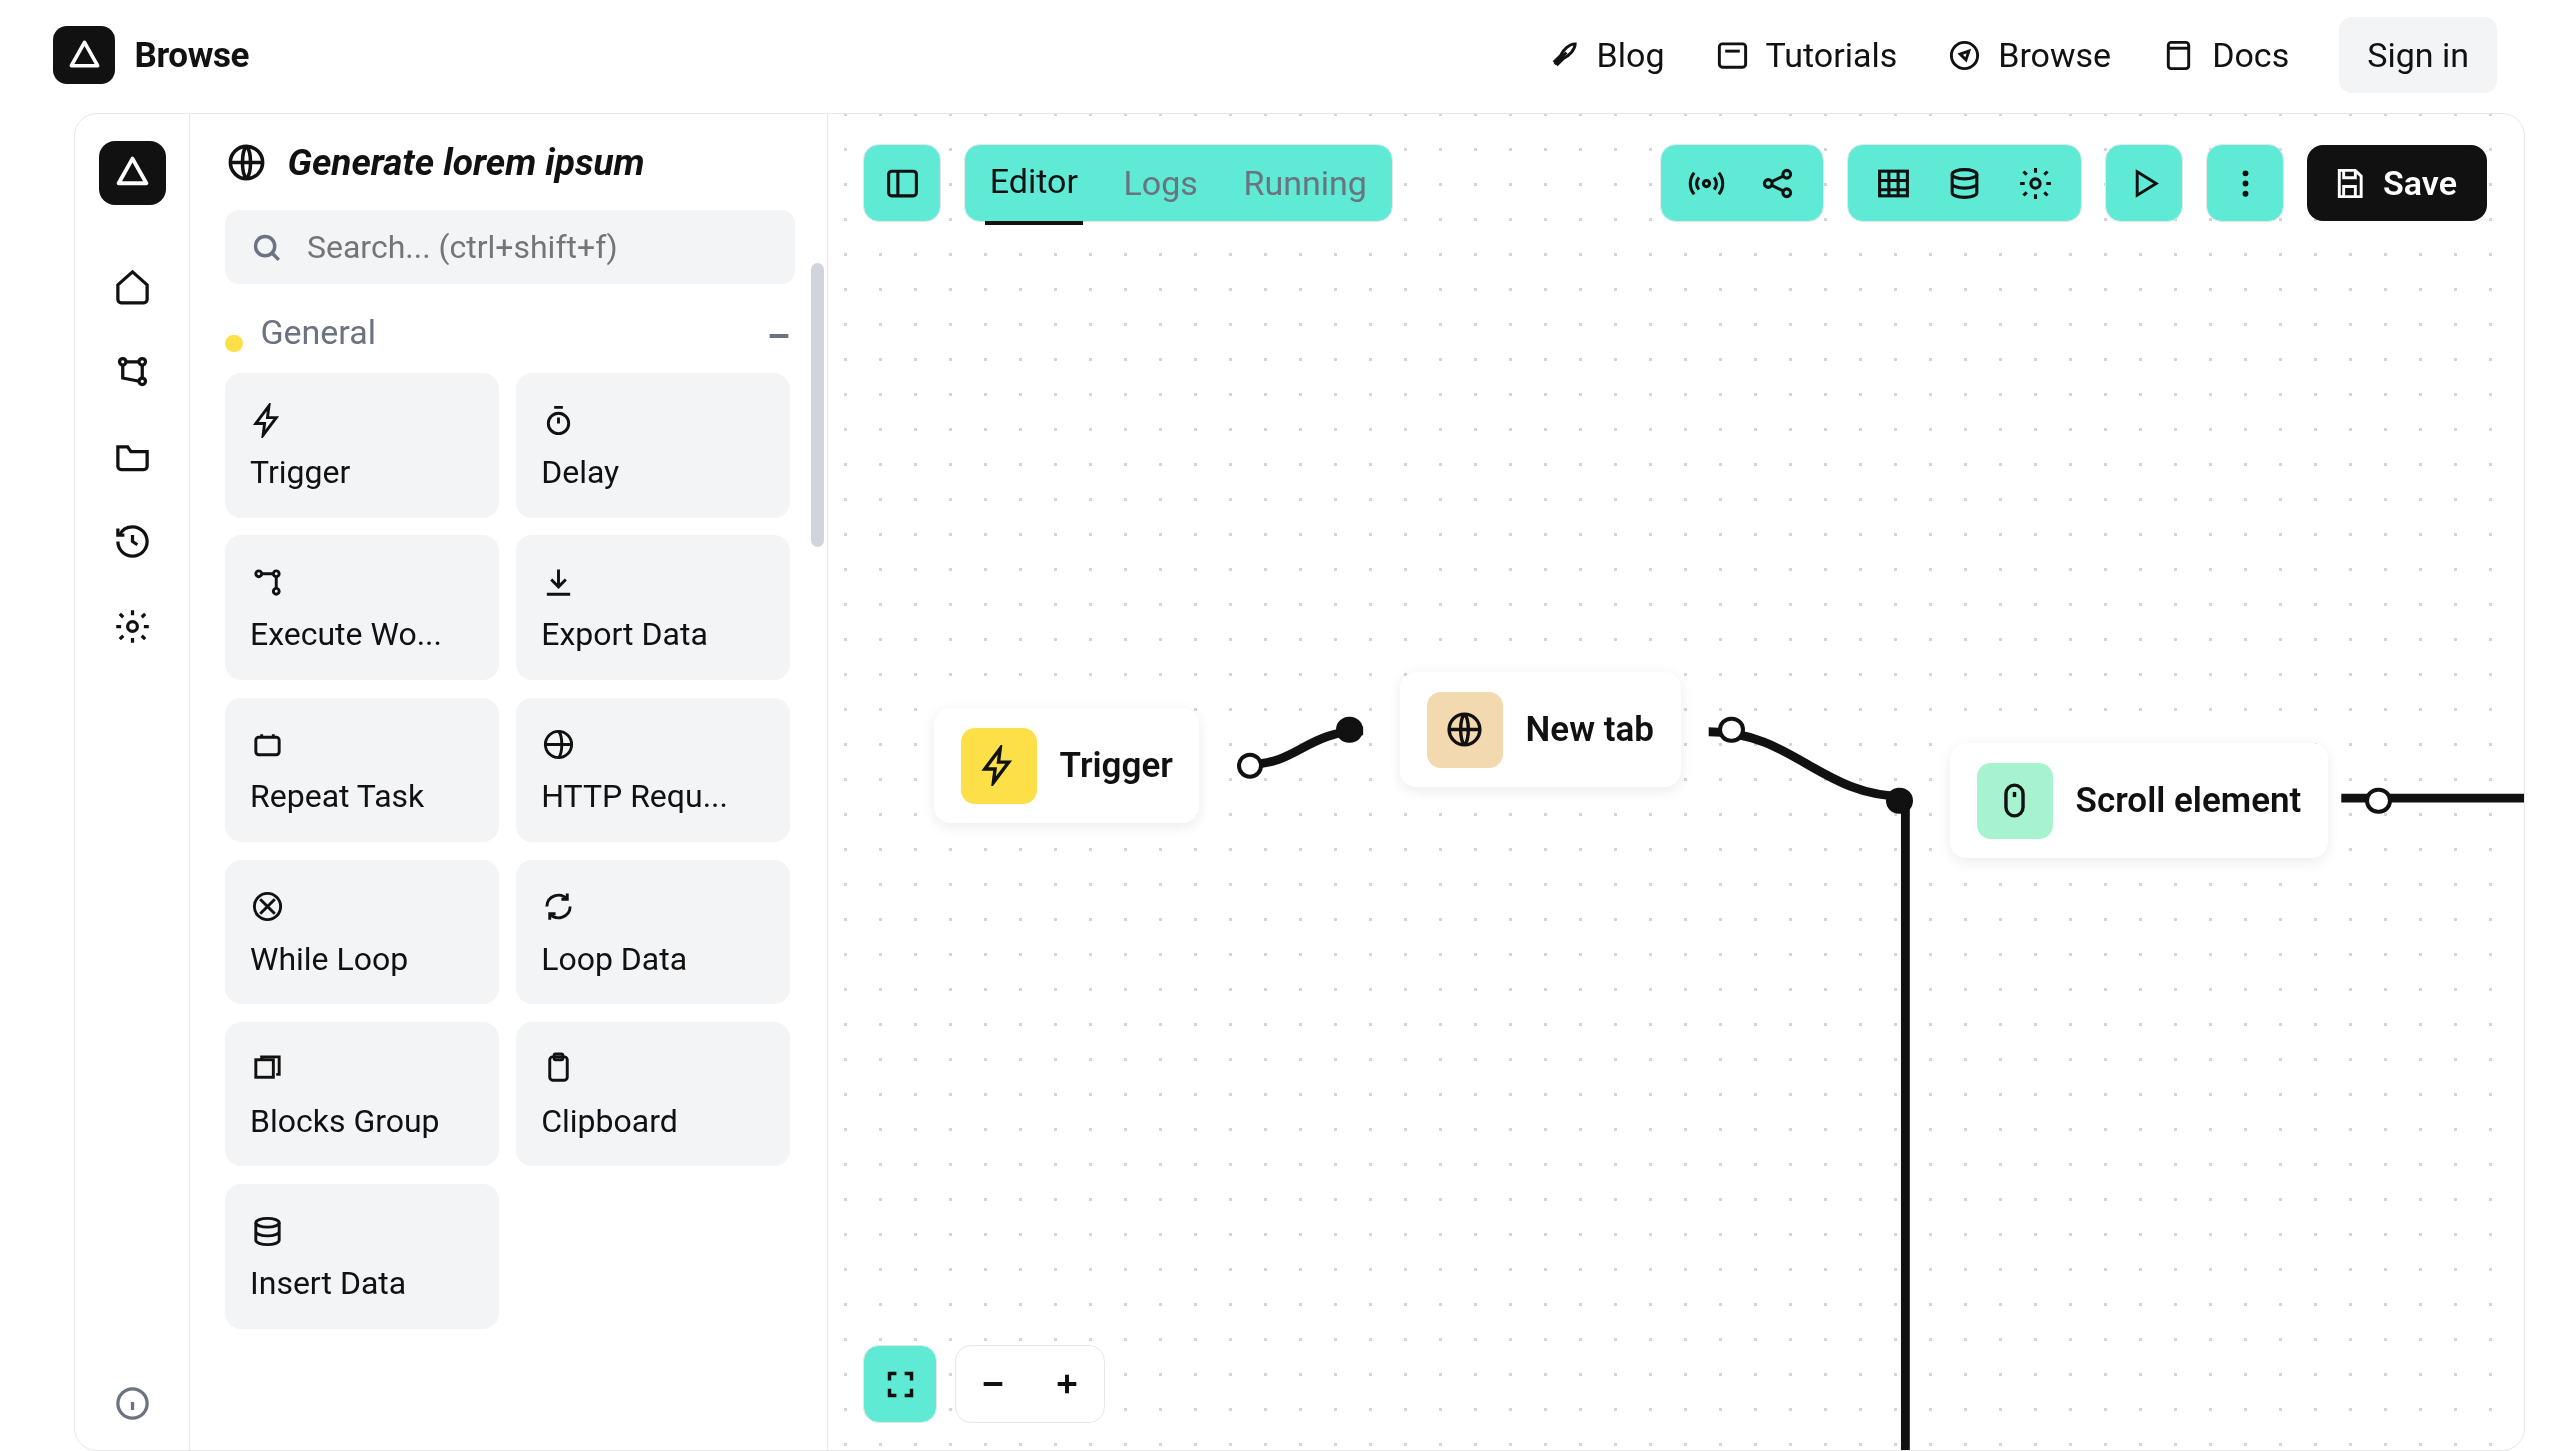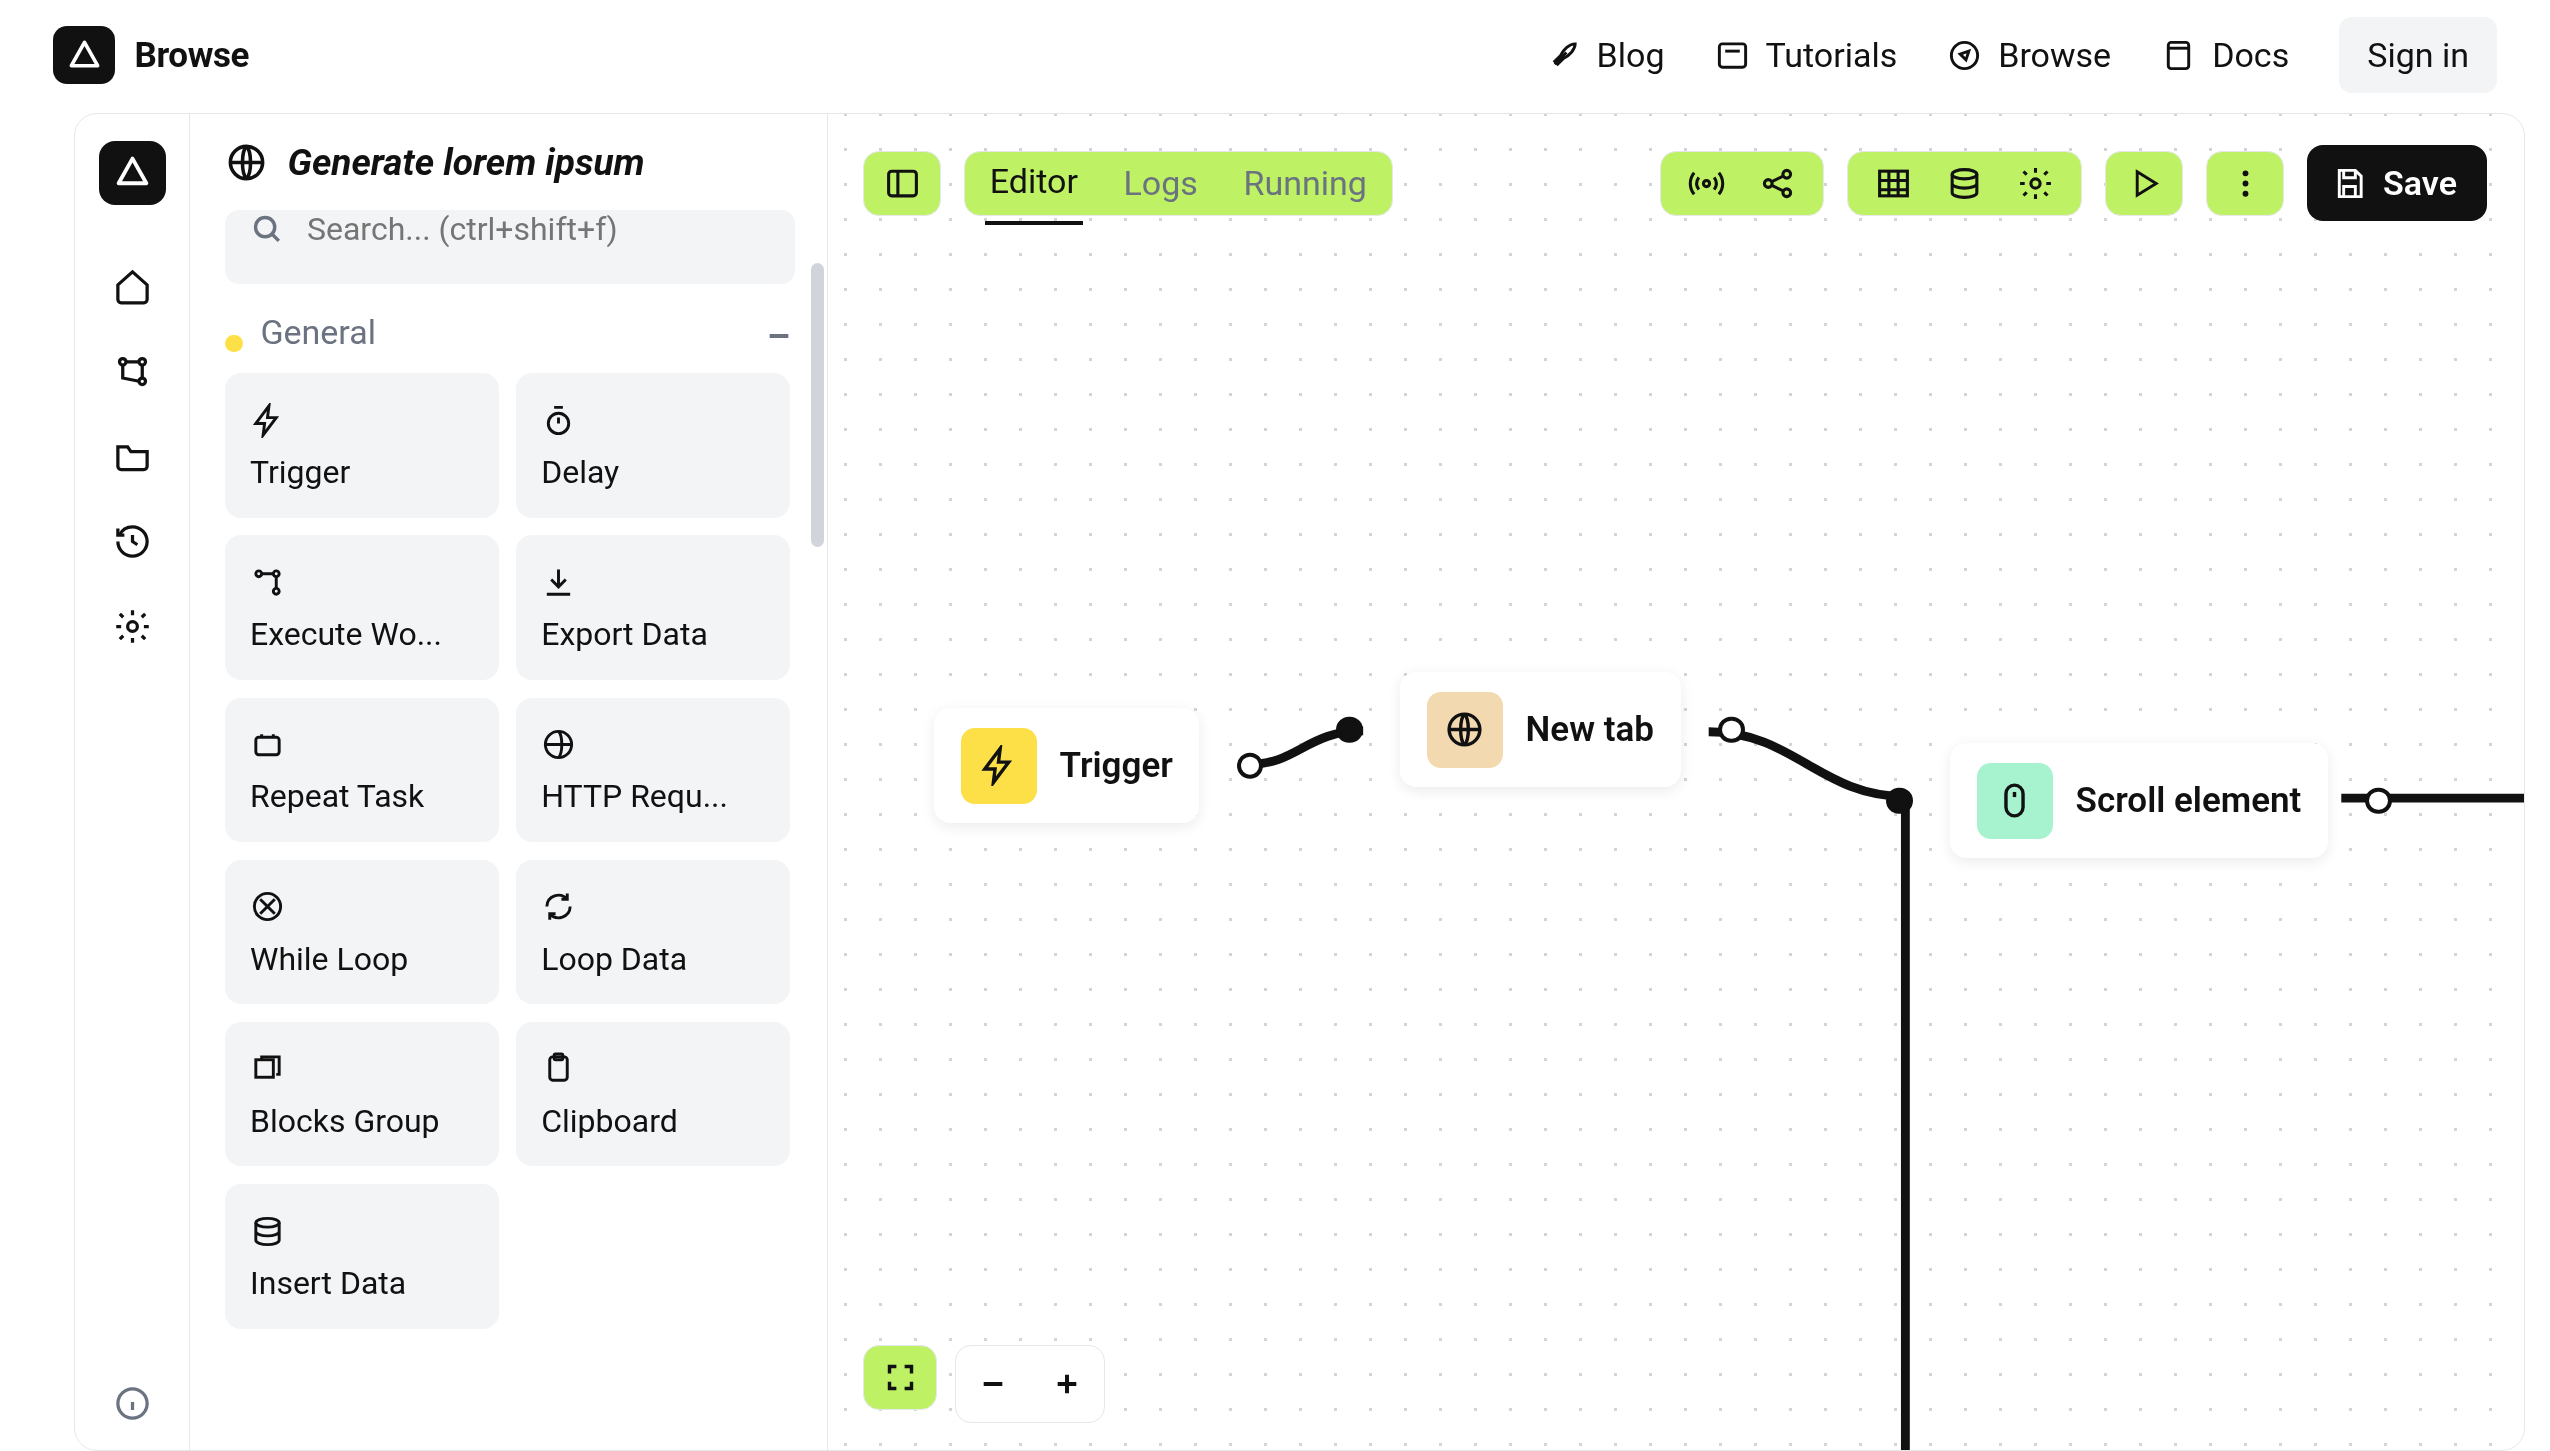--- a/index.html
+++ b/index.html
@@ -16,35 +16,35 @@
 .app { position:absolute; left:74px; top:113px; right:25px; bottom:0; background:#fff; border:1.8px solid #e5e7eb; border-radius:23px; overflow:hidden; }
 
 .rail { position:absolute; left:0; top:0; bottom:0; width:115px; border-right:1.8px solid #e5e7eb; display:flex; flex-direction:column; align-items:center; padding-top:26.6px; gap:39px; }
 .rail-logo { width:67px; height:64px; background:#111; border-radius:16px; display:flex; align-items:center; justify-content:center; margin-bottom:19.5px; }
 .rail-btn { width:46px; height:46px; display:flex; align-items:center; justify-content:center; color:#111; cursor:pointer; }
 .rail-info { position:absolute; bottom:26.6px; left:0; right:0; display:flex; justify-content:center; }
 
 .sidebar { position:absolute; left:115px; top:0; bottom:0; width:638px; border-right:1.8px solid #e5e7eb; display:flex; flex-direction:column; padding:26.6px 32px 0 35px; }
 .title-row { display:flex; align-items:center; gap:19.5px; margin-bottom:26.6px; }
 .title-text { font-size:37px; font-weight:700;font-style:italic; }
-.search-row { background:#f3f4f6; border-radius:14px; height:74px; display:flex; align-items:flex-start; padding:0 25px; gap:24px; color:#6b7280; margin-bottom:28px; }
+.search-row { background:#f3f4f6; border-radius:14px; height:74px; display:flex; align-items:center; padding:0 25px; gap:24px; color:#6b7280; margin-bottom:28px; }
 .search-input { border:none; background:transparent; font-size:32px; color:#6b7280; width:100%; outline:none; }
 .cat-row { display:flex; align-items:flex-end; gap:17.7px; margin-bottom:21px; }
 .cat-dot { width:17.7px; height:17.7px; border-radius:50%; background:#fde047; }
 .cat-name { font-size:34px; color:#6b7280; flex:1; }
 .blocks-grid { display:grid; grid-template-columns:1fr 1fr; gap:17.7px; overflow-y:auto; padding-right:5.3px; }
 .block-card { background:#f3f4f6; border-radius:16px; padding:23px 25px 26.6px; cursor:grab; }
 .block-icon { height:48px; display:flex; align-items:center; }
 .block-label { font-size:32px; color:#111; margin-top:8.9px; white-space:nowrap; overflow:hidden; text-overflow:ellipsis; }
 .scrollbar { position:absolute; top:149px; right:3.5px; width:12.4px; height:284px; background:#d1d5db; border-radius:7px; }
 
 .canvas { position:absolute; left:753px; right:0; top:0; bottom:0; }
 .canvas-bg { position:absolute; inset:0; background-image:radial-gradient(#d1d5db 1.8px, transparent 1.8px); background-size:35px 35px; background-position:0 53px; }
 .canvas-header { position:absolute; left:35px; right:37px; top:26.6px; height:85px; display:flex; align-items:center; gap:23px; }
-.pill { background:#bef264; border:1.8px solid #e5e7eb; border-radius:16px; height:65px; display:flex; align-items:center; padding:0 19.5px; }
+.pill { background:#5eead4; border:1.8px solid #e5e7eb; border-radius:16px; height:78px; display:flex; align-items:center; padding:0 19.5px; }
 .tabs { gap:35px; }
 .tab { font-size:34px; color:#6b7280; padding:19.5px 5.3px; cursor:pointer; }
 .tab.active { color:#111; border-bottom:4.4px solid #111; }
 .icon-pill { gap:30px; padding:0 25px; }
 .icon-btn { width:41px; height:41px; display:flex; align-items:center; justify-content:center; cursor:pointer; }
 .toggle-pill { width:78px; justify-content:center; }
 .save-btn { background:#111; color:#fff; border-radius:16px; height:76px; display:flex; align-items:center; gap:16px; padding:0 30px 0 25px; font-size:34px; font-weight:600; cursor:pointer; }
 .spacer { flex:1; }
 
 .node { position:absolute; background:#fff; border-radius:16px; box-shadow:0 3.5px 14px rgba(0,0,0,.08); display:flex; align-items:center; gap:23px; padding:19.5px 26.6px; }

